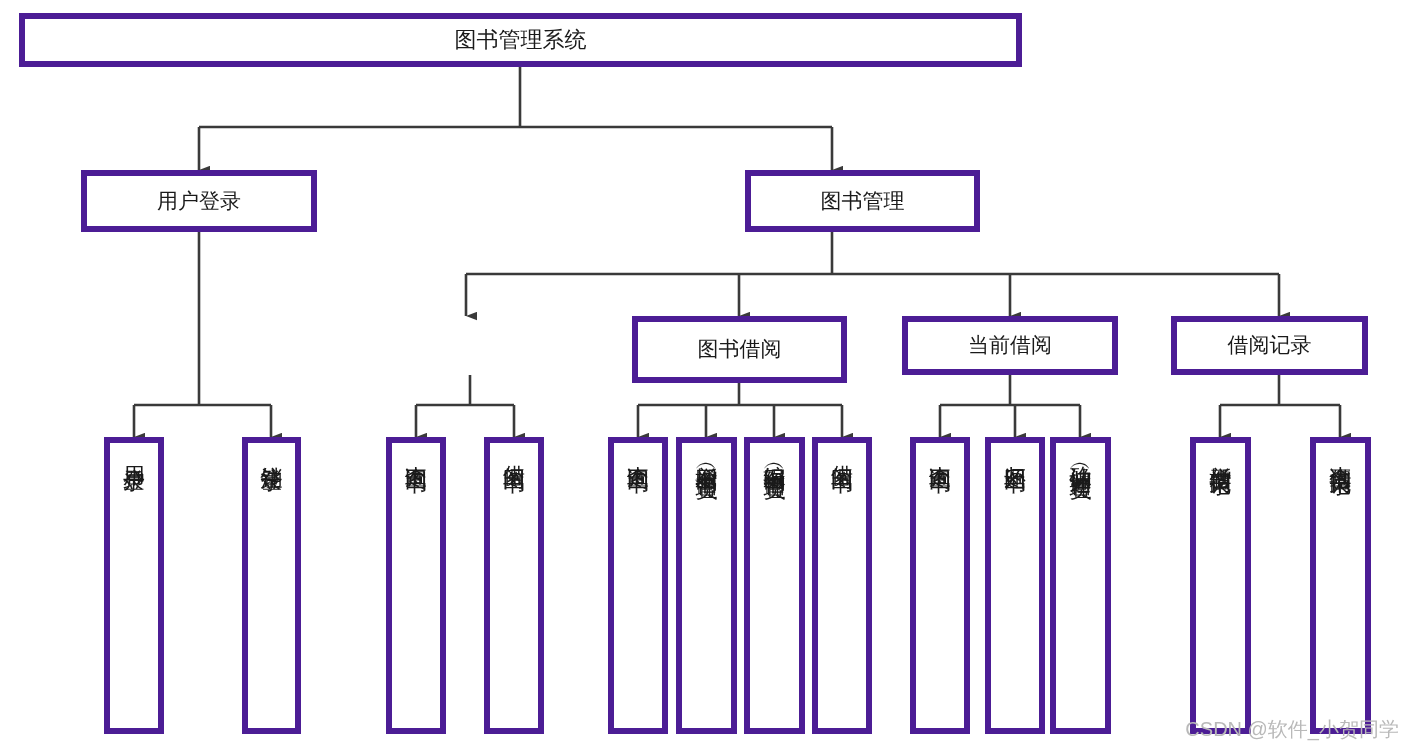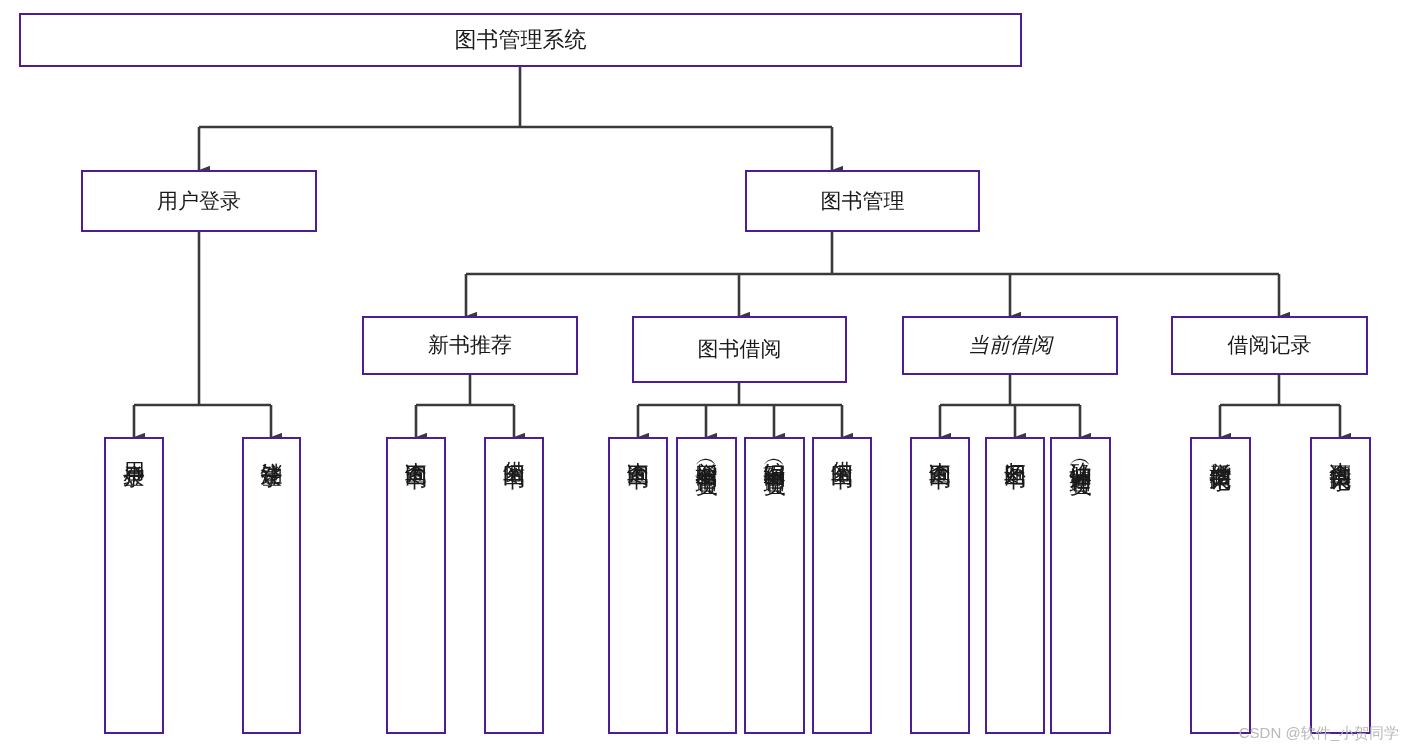--- a/index.html
+++ b/index.html
@@ -9,21 +9,21 @@
     font-family:"Liberation Sans","DejaVu Sans",sans-serif;
     overflow:hidden;
   }
   #stage{position:relative;width:1405px;height:747px;}
   svg#wires{position:absolute;left:0;top:0;width:1405px;height:747px;}
 
   .node{
     position:absolute;
     box-sizing:border-box;
     background:#ffffff;
-    border:2px solid #4c1d95;
+    border:6px solid #4c1d95;
     display:flex;
     align-items:center;
     justify-content:center;
     color:#1a1a1a;
   }
   .node .lbl{
     display:block;
     line-height:1.05;
     white-space:nowrap;
     text-align:center;
@@ -42,21 +42,21 @@
     font-size:22px;
     letter-spacing:2px;
     line-height:1;
     white-space:normal;
   }
 
   .watermark{
     position:absolute;
     right:6px;
     bottom:4px;
-    font-size:15px;
+    font-size:20px;
     color:#b9b9b9;
     white-space:nowrap;
     user-select:none;
   }
 </style>
 </head>
 <body>
 
 <div id="stage">
 
@@ -114,27 +114,24 @@
     <span class="lbl">图书管理系统</span>
   </div>
 
   <div class="node h" style="left:81px;top:170px;width:236px;height:62px;">
     <span class="lbl">用户登录</span>
   </div>
   <div class="node h" style="left:712px;top:170px;width:235px;height:62px;margin-left:33px;">
     <span class="lbl">图书管理</span>
   </div>
 
-  <div class="node h" style="left:362px;top:316px;width:216px;height:59px;">
-    <span class="lbl">新书推荐</span>
-  </div>
   <div class="node h" style="left:632px;top:316px;width:215px;height:67px;">
     <span class="lbl">图书借阅</span>
   </div>
-  <div class="node h" style="left:902px;top:316px;width:216px;height:59px;font-style:italic;">
+  <div class="node h" style="left:902px;top:316px;width:216px;height:59px;">
     <span class="lbl">当前借阅</span>
   </div>
   <div class="node h" style="left:1171px;top:316px;width:197px;height:59px;">
     <span class="lbl">借阅记录</span>
   </div>
 
   <div class="node v" style="left:104px;top:437px;width:60px;height:297px;">
     <span class="lbl">用户登录</span>
   </div>
   <div class="node v" style="left:242px;top:437px;width:59px;height:297px;">

